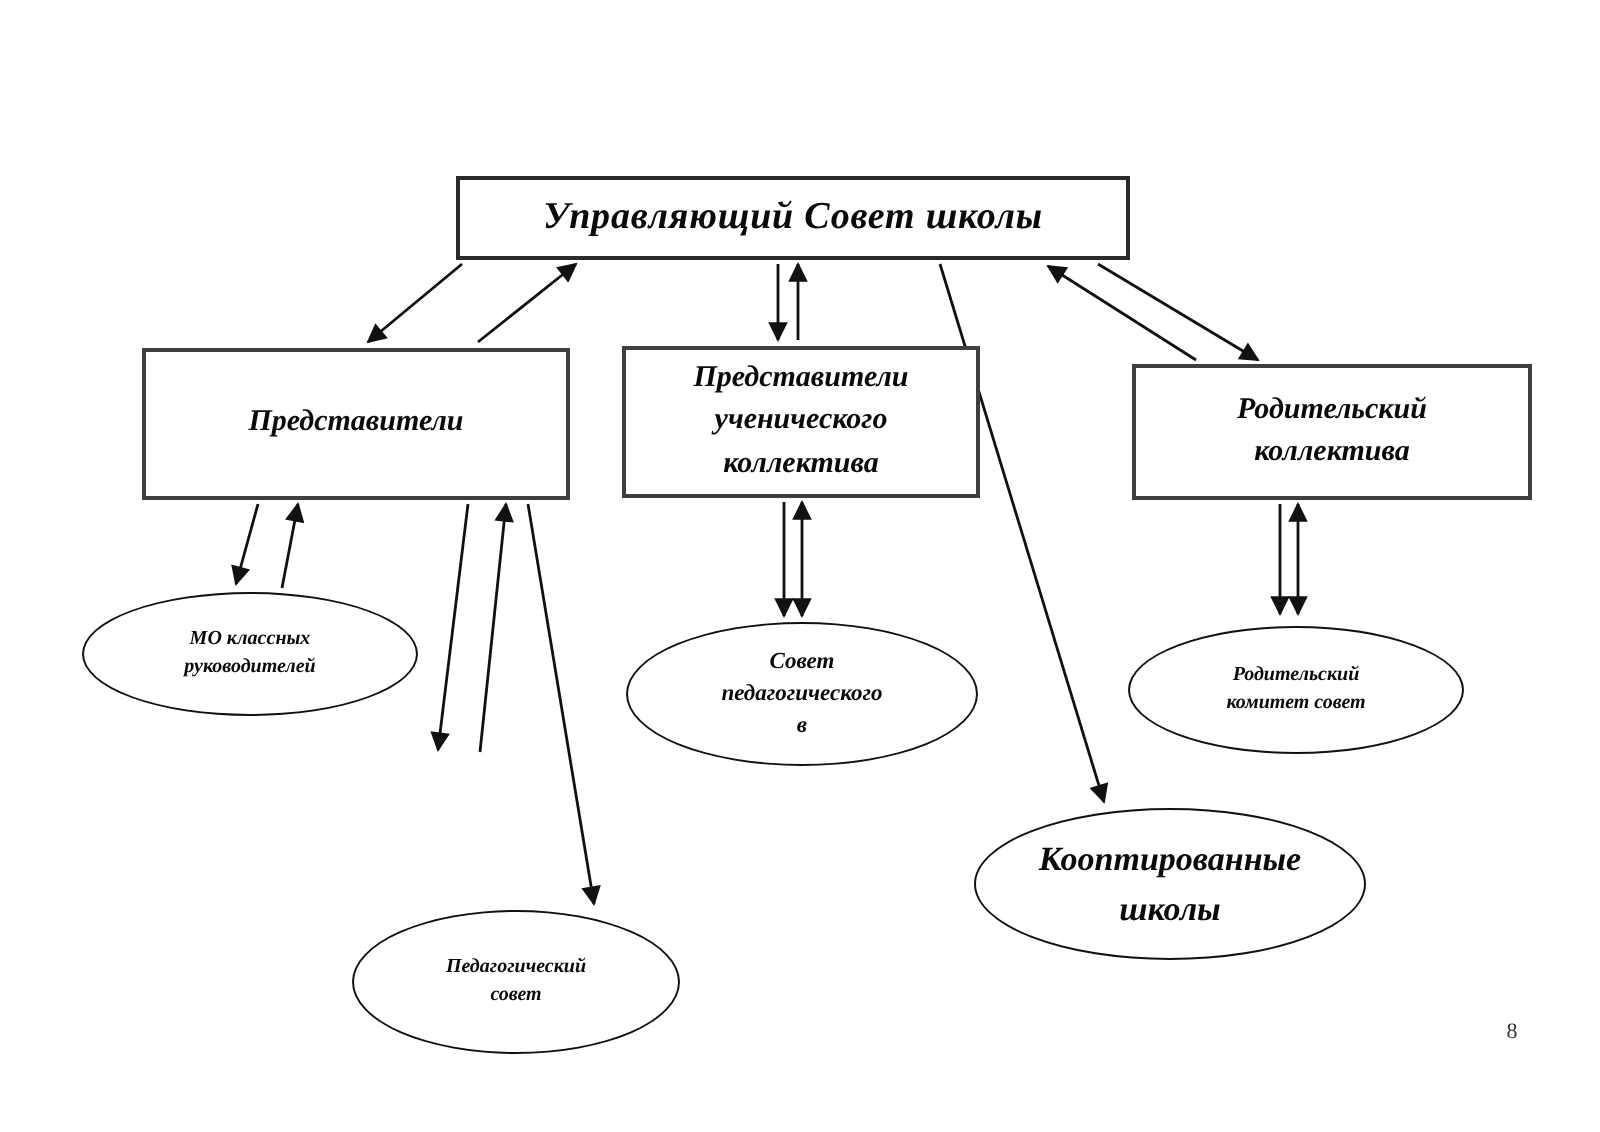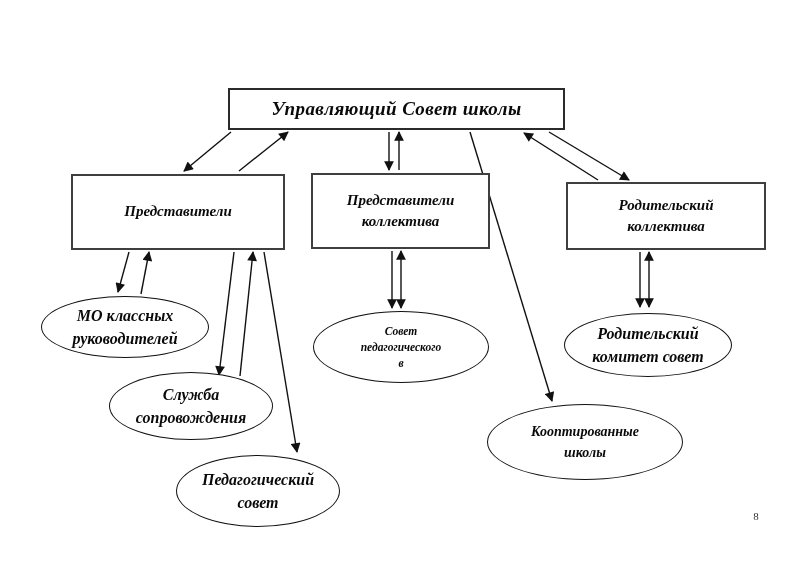--- a/index.html
+++ b/index.html
@@ -15,22 +15,22 @@
     position:absolute;z-index:2;background:#ffffff;
     display:flex;flex-direction:column;align-items:center;justify-content:center;
     text-align:center;color:#0a0a0a;
     font-style:italic;font-weight:bold;
     box-sizing:border-box;
   }
   .box{border:2px solid #3f3f3f;}
   .box.root{border-color:#2b2b2b;font-size:19px;letter-spacing:.4px;}
   .box.branch{font-size:15px;line-height:1.42;margin-left:13px;}
   .ellipse{border:1.6px solid #111111;border-radius:50%;}
-  .ellipse{font-size:16px;line-height:1.45;}
-  .ellipse.coopted{font-size:14px;line-height:1.5;}
+  .ellipse{font-size:10px;line-height:1.45;}
+  .ellipse.coopted{font-size:17px;line-height:1.5;}
   .ellipse.seniors{font-size:11.5px;line-height:1.4;}
   .node span{display:block;white-space:nowrap;}
   .pagenum{
     position:absolute;z-index:2;left:746px;top:510px;width:20px;
     font-size:11px;color:#333333;text-align:center;font-style:normal;
   }
 </style>
 </head>
 <body>
 
@@ -63,37 +63,34 @@
   <div class="node box root" style="left:228px;top:88px;width:337px;height:42px">
     <span>Управляющий Совет школы</span>
   </div>
 
   <div class="node box branch" style="left:58px;top:174px;width:214px;height:76px">
     <span>Представители</span>
   </div>
 
   <div class="node box branch" style="left:298px;top:173px;width:179px;height:76px">
     <span>Представители</span>
+    <span>ученического</span>
     <span>коллектива</span>
   </div>
 
   <div class="node box branch" style="left:553px;top:182px;width:200px;height:68px">
     <span>Родительский</span>
     <span>коллектива</span>
   </div>
 
   <div class="node ellipse" style="left:41px;top:296px;width:168px;height:62px">
     <span>МО классных</span>
     <span>руководителей</span>
   </div>
 
-  <div class="node ellipse" style="left:109px;top:372px;width:164px;height:68px">
-    <span>Служба</span>
-    <span>сопровождения</span>
-  </div>
 
   <div class="node ellipse" style="left:176px;top:455px;width:164px;height:72px">
     <span>Педагогический</span>
     <span>совет</span>
   </div>
 
   <div class="node ellipse seniors" style="left:313px;top:311px;width:176px;height:72px">
     <span>Совет</span>
     <span>педагогического</span>
     <span>в</span>

